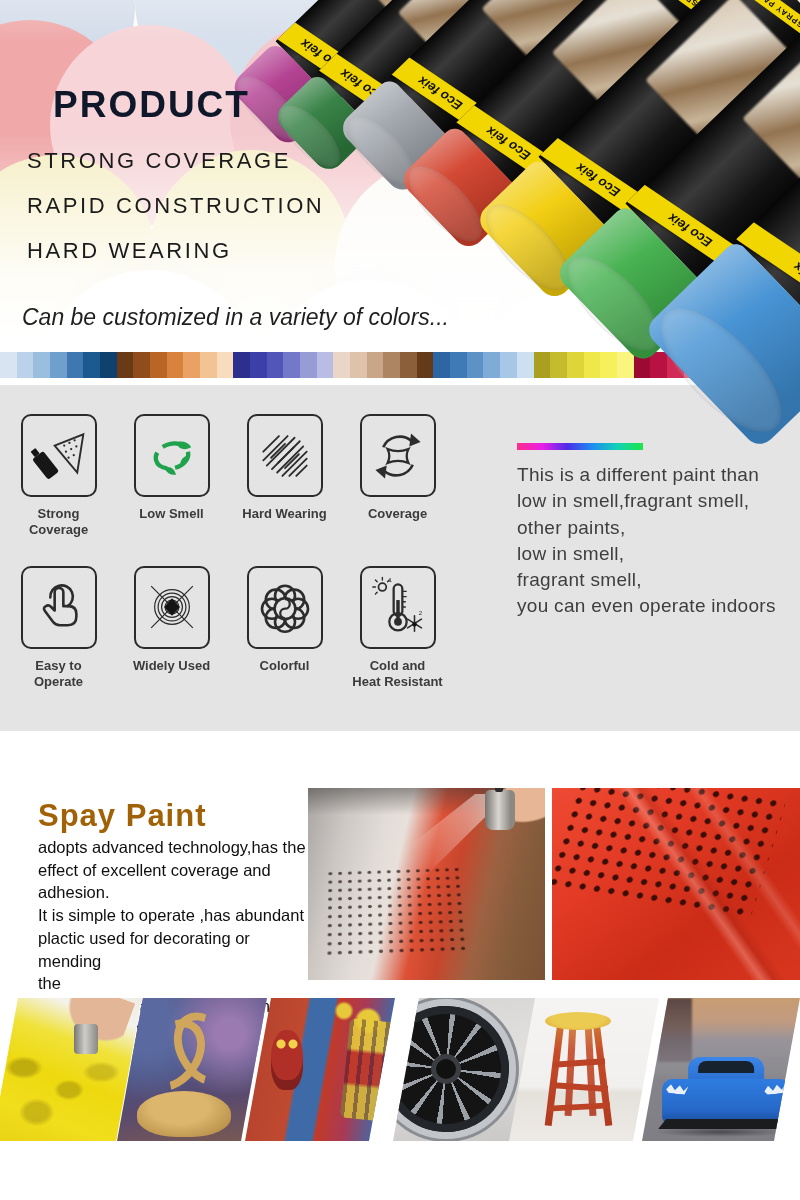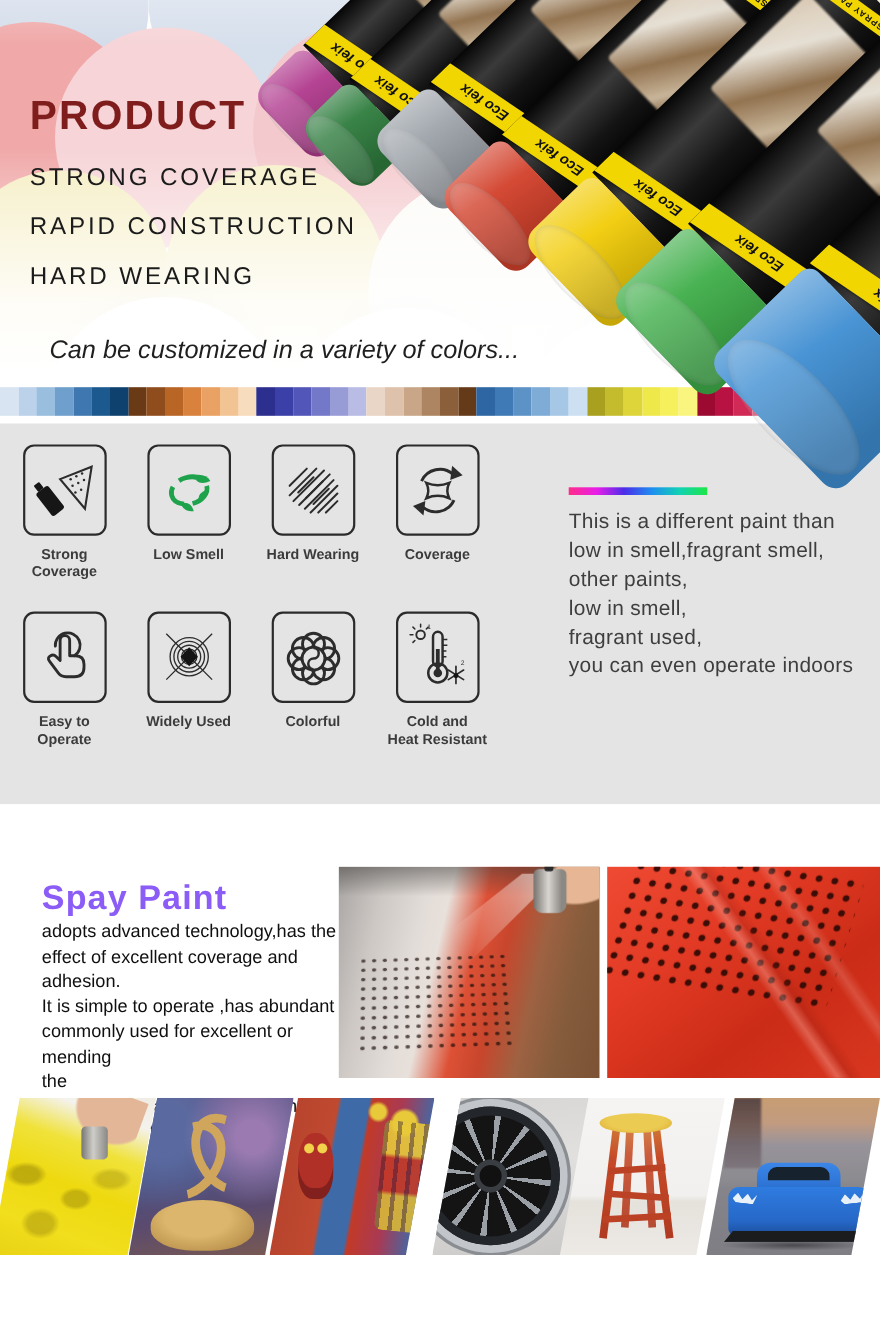--- a/index.html
+++ b/index.html
@@ -26,21 +26,21 @@
   .c15{left:40px;top:270px;width:220px;height:220px;background:#fff;box-shadow:0 -6px 16px rgba(0,0,0,.05);}
   .c16{left:260px;top:280px;width:220px;height:220px;background:#fff;box-shadow:0 -6px 16px rgba(0,0,0,.05);}
   .c17{left:470px;top:285px;width:220px;height:220px;background:#fff;box-shadow:0 -6px 16px rgba(0,0,0,.05);}
   .hero-bg::after{content:"";position:absolute;inset:0;
      background:linear-gradient(180deg,rgba(255,255,255,.25) 0%,rgba(255,255,255,0) 12%,rgba(255,255,255,0) 38%,rgba(255,255,255,.85) 78%,#fff 96%);}
 
   .hero-text{position:absolute;left:27px;top:84px;z-index:5;}
   .hero-title{font-size:37px;font-weight:800;letter-spacing:2px;line-height:1.14;color:#1e33e0;}
   .hero-subtitles{margin-top:22px;}
   .hero-subtitle{font-size:22px;letter-spacing:2.6px;color:#1b1b1b;margin-bottom:19px;font-weight:400;}
-  .hero-tagline{position:absolute;left:22px;top:304px;z-index:5;font-size:23px;font-style:italic;color:#1f1f1f;margin-left:23px;}
+  .hero-tagline{position:absolute;left:22px;top:304px;z-index:5;font-size:23px;font-style:italic;color:#1f1f1f;}
 
   
   .cans-layer{position:absolute;left:0;top:0;width:800px;height:462px;overflow:hidden;z-index:3;pointer-events:none;}
   .can{position:absolute;display:flex;flex-direction:column;transform:rotate(46deg);transform-origin:50% 100%;}
   .can-body{position:relative;flex:1;background:linear-gradient(to right,#060606,#3a3a3a 30%,#141414 62%,#000 95%);
             border-radius:6px 6px 0 0;overflow:hidden;}
   .can-photo{position:absolute;top:14%;left:16%;right:12%;height:42%;border-radius:4px;opacity:.92;filter:blur(1px);
              background:linear-gradient(120deg,#e8d6be 0%,#f6efe3 32%,#9c7a54 60%,#d9c4a6 85%,#8a6a4a 100%);}
   .band-top{position:absolute;top:4%;left:-6%;width:112%;height:15px;background:#f2d602;transform:rotate(-10deg);
             display:flex;align-items:center;justify-content:center;}
@@ -60,21 +60,21 @@
   .can5{left:456px;top:-124px;width:116px;height:385px;} .can5 .can-cap{height:90px;}
   .can6{left:534px;top:-106px;width:128px;height:425px;} .can6 .can-cap{height:100px;}
   .can7{left:617px;top:-110px;width:168px;height:500px;} .can7 .can-cap{height:130px;}
 
   
   .palette{position:absolute;left:0;top:352px;width:800px;height:26px;display:flex;z-index:1;}
   .palette .stripe{flex:1;}
 
   
   .features{position:absolute;left:0;top:385px;width:800px;height:346px;background:#e4e4e4;}
-  .features-grid{position:absolute;left:2px;top:19px;width:452px;display:grid;
+  .features-grid{position:absolute;left:2px;top:29px;width:452px;display:grid;
                  grid-template-columns:repeat(4,1fr);grid-row-gap:27px;}
   .feature{display:flex;flex-direction:column;align-items:center;}
   .icon-box{width:76px;height:83px;border:2.5px solid #2b2b2b;border-radius:10px;box-sizing:border-box;
             display:flex;align-items:center;justify-content:center;}
   .icon-box svg{width:66px;height:70px;}
   .feature-label{margin-top:9px;font-size:13px;font-weight:700;color:#3b3b3b;text-align:center;
                  white-space:pre-line;line-height:1.25;}
   .features-desc{position:absolute;left:517px;top:58px;width:276px;}
   .rainbow-bar{width:126px;height:7px;margin-bottom:12px;}
   .desc-line{font-size:19px;color:#3e3e3e;line-height:26.3px;letter-spacing:.3px;}
@@ -199,21 +199,21 @@
     <div class="circle c11"></div>
     <div class="circle c12"></div>
     <div class="circle c13"></div>
     <div class="circle c14"></div>
     <div class="circle c15"></div>
     <div class="circle c16"></div>
     <div class="circle c17"></div>
   </div>
 
   <div class="hero-text">
-    <div class="hero-title" style="color: #7f1d1d;">
+    <div class="hero-title" style="color: #0f172a; margin-left: 26px;">
       <div>PRODUCT</div>
     </div>
     <div class="hero-subtitles">
       <div class="hero-subtitle">STRONG COVERAGE</div>
       <div class="hero-subtitle">RAPID CONSTRUCTION</div>
       <div class="hero-subtitle">HARD WEARING</div>
     </div>
   </div>
   <div class="hero-tagline">Can be customized in a variety of colors...</div>
 
@@ -484,31 +484,31 @@
 Heat Resistant</div>
       </div>
     </div>
 
     <div class="features-desc">
       <div class="rainbow-bar" style="background: linear-gradient(90deg, rgb(255, 45, 136), rgb(232, 30, 232), rgb(75, 45, 232), rgb(30, 142, 240), rgb(17, 210, 180), rgb(30, 230, 70));"></div>
       <div class="desc-line">This is a different paint than</div>
       <div class="desc-line">low in smell,fragrant smell,</div>
       <div class="desc-line">other paints,</div>
       <div class="desc-line">low in smell,</div>
-      <div class="desc-line">fragrant used,</div>
+      <div class="desc-line">fragrant smell,</div>
       <div class="desc-line">you can even operate indoors</div>
     </div>
   </section>
 
-  <h2 class="about-heading" style="color: #8b5cf6;">Spay Paint</h2>
+  <h2 class="about-heading" style="color: #a16207;">Spay Paint</h2>
   <div class="about-body">
     <div class="body-line">adopts advanced technology,has the</div>
     <div class="body-line">effect of excellent coverage and adhesion.</div>
     <div class="body-line">It is simple to operate ,has abundant</div>
-    <div class="body-line">commonly used for excellent or mending</div>
+    <div class="body-line">plactic used for decorating or mending</div>
     <div class="body-line">the metal,wood,glass,leather,ceramics,</div>
     <div class="body-line">ABS plactic,etc.</div>
   </div>
 
   <div class="photo photo-a">
     <div class="dots"></div>
     <div class="mist"></div>
     <div class="hand"></div>
     <div class="spraycan"></div>
   </div>

